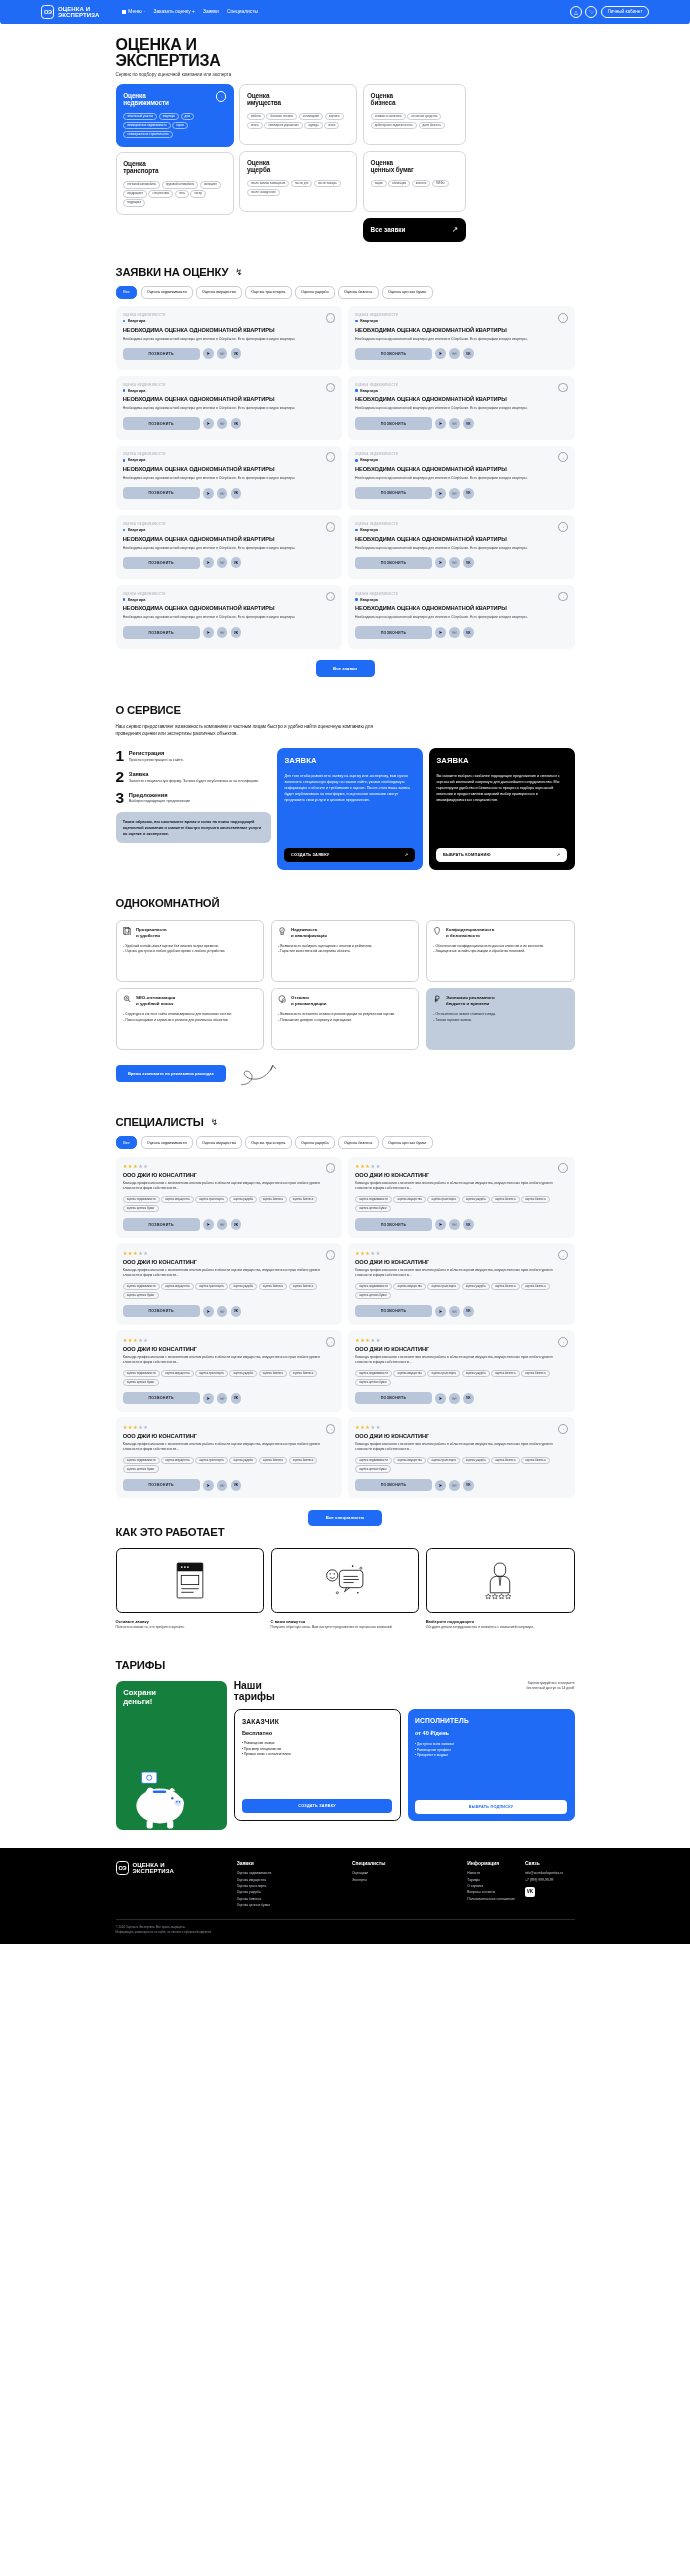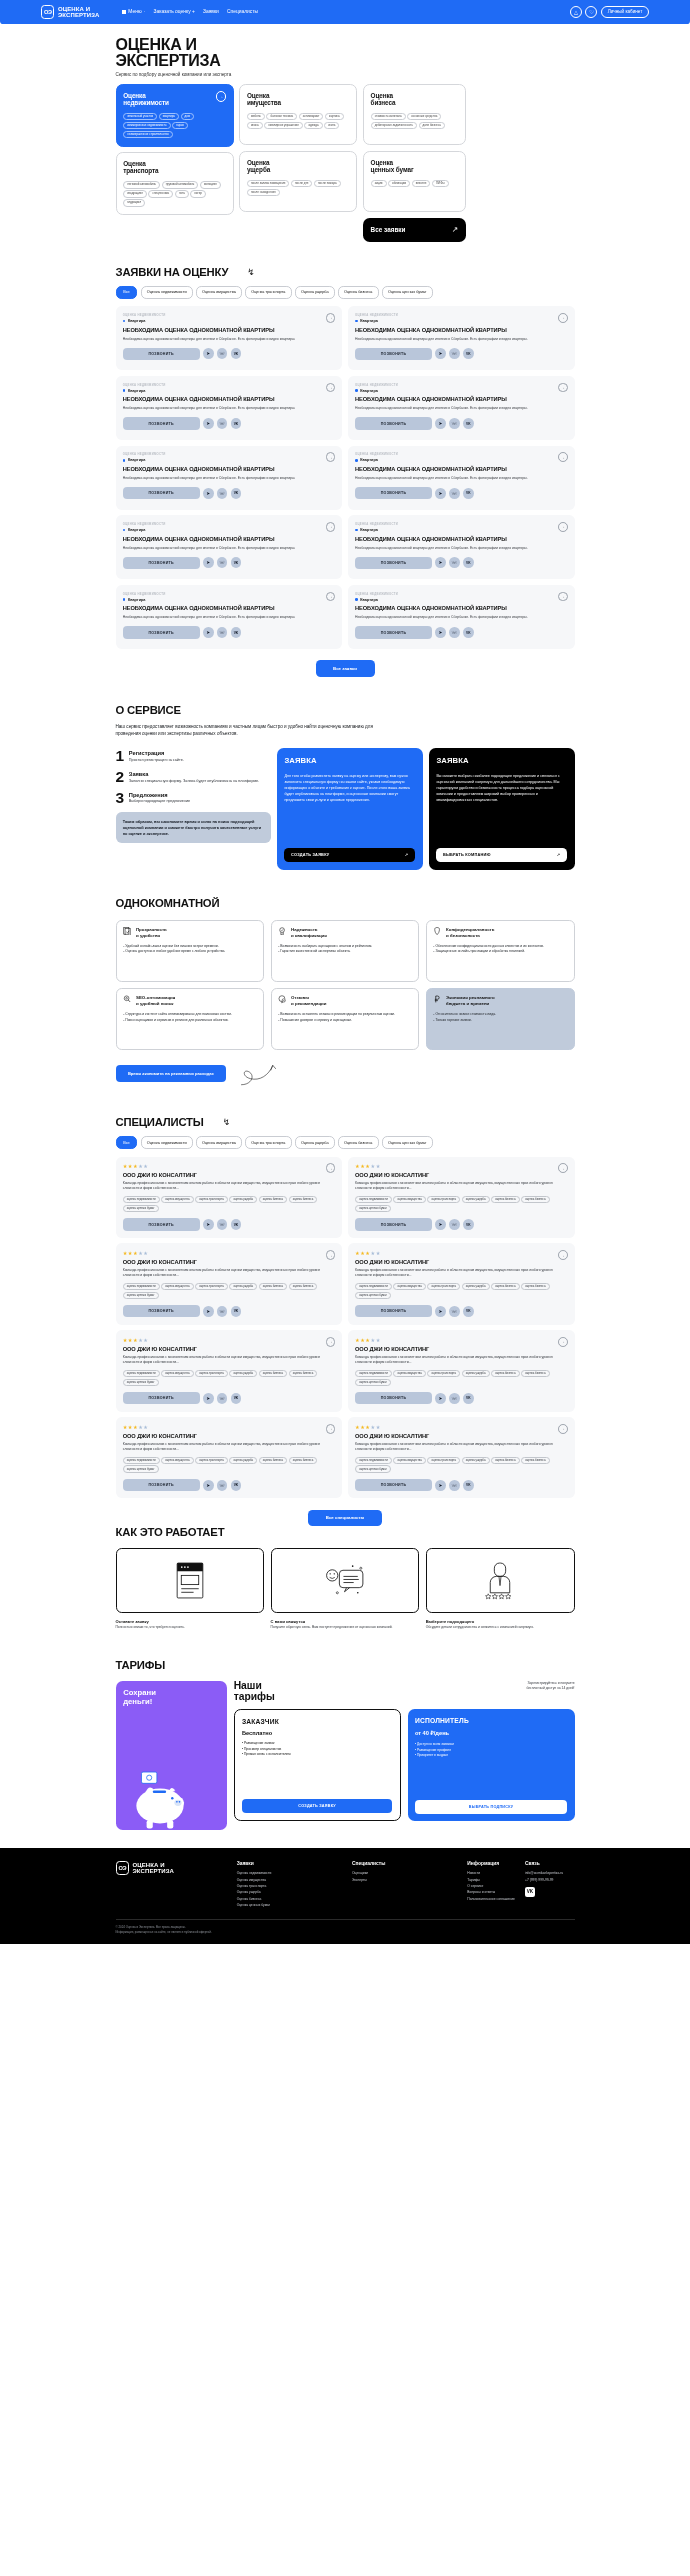--- a/index.html
+++ b/index.html
@@ -35,21 +35,21 @@
   .chips{display:flex;flex-wrap:wrap;gap:1.5px;margin-top:6.7px}
   .chip{border:0.4px solid #c9ccd2;border-radius:4.6px;font-size:2.9px;padding:1.3px 3.1px;color:#444;white-space:nowrap;line-height:1}
   .tile.blue .chip{border-color:#9cc0ff;color:#fff}
   .arrow-c{position:absolute;top:6.2px;right:6.2px;width:10.3px;height:10.3px;border:0.5px solid #fff;border-radius:50%;display:flex;align-items:center;justify-content:center;color:#fff;font-size:4.6px}
   .col3{display:flex;flex-direction:column;gap:5.7px}
   .allreq{background:#000;border-radius:6.7px;height:24px;display:flex;align-items:center;justify-content:space-between;padding:0 7.7px;color:#fff;font-size:6.4px;font-weight:700}
   .allreq .ar{font-size:7.7px;font-weight:400}
 
   
   .sec{width:459px;margin:0 auto}
-  .sec-title{font-size:11.3px;font-weight:700;letter-spacing:-0.2px;display:flex;align-items:center;gap:19px}
+  .sec-title{font-size:11.3px;font-weight:700;letter-spacing:-0.2px;display:flex;align-items:center;gap:7px}
   .sec-title .hook{font-size:8.8px;font-weight:300;color:#111}
   .filters{display:flex;gap:3.1px;margin-top:8.2px;flex-wrap:nowrap}
   .f-pill{border:0.5px solid #c9ccd2;border-radius:5.2px;font-size:3.8px;padding:3.6px 5.2px;white-space:nowrap;background:#fff;color:#111}
   .f-pill.active{background:#1f6bf5;border-color:#1f6bf5;color:#fff;padding:3.6px 6.7px}
 
   
   .req-grid{display:grid;grid-template-columns:1fr 1fr;gap:5.7px;margin-top:7.2px}
   .req-card{background:#f6f7f9;border-radius:5.7px;padding:6.7px 7.2px 7.2px;position:relative;min-height:64px}
   .req-cat{font-size:2.8px;letter-spacing:0.3px;color:#b9bdc4;text-transform:uppercase;font-weight:600}
   .req-type{display:flex;align-items:center;gap:2.6px;margin-top:2.1px;font-size:3.8px;font-weight:700;color:#111}
@@ -103,21 +103,21 @@
 
   
   .how-grid{display:grid;grid-template-columns:repeat(3,1fr);gap:6.2px;margin-top:10.3px}
   .how{border:0.5px solid #111;border-radius:5.7px;height:65px;display:flex;align-items:center;justify-content:center;background:#fff}
   .how-cap{display:grid;grid-template-columns:repeat(3,1fr);gap:6.2px;margin-top:5.2px}
   .how-t{font-size:4.1px;font-weight:700}
   .how-d{font-size:3.3px;color:#33373d;line-height:1.45;margin-top:1.5px}
 
   
   .tar-grid{display:grid;grid-template-columns:111px 1fr;gap:7.2px;margin-top:10.3px}
-  .save{background:#8b5cf6;border-radius:6.7px;padding:8.2px 7.7px;color:#fff;min-height:149px;position:relative;overflow:hidden}
+  .save{background:#15803d;border-radius:6.7px;padding:8.2px 7.7px;color:#fff;min-height:149px;position:relative;overflow:hidden}
   .save h4{font-size:7.7px;font-weight:700;line-height:1.1}
   .tar-right{display:flex;flex-direction:column}
   .tar-top{display:flex;justify-content:space-between;align-items:flex-start}
   .tar-h{font-size:10.3px;font-weight:700;line-height:1.02}
   .tar-note{font-size:3.3px;color:#33373d;text-align:right;line-height:1.4}
   .plans{display:grid;grid-template-columns:1fr 1fr;gap:7.2px;margin-top:7.2px}
   .plan{border-radius:6.7px;padding:7.7px 7.2px;min-height:112px;display:flex;flex-direction:column}
   .plan.light{background:#fff;border:0.5px solid #111}
   .plan.blue{background:#1f6bf5;color:#fff}
   .plan-n{font-size:6.7px;font-weight:700;letter-spacing:0.2px}

